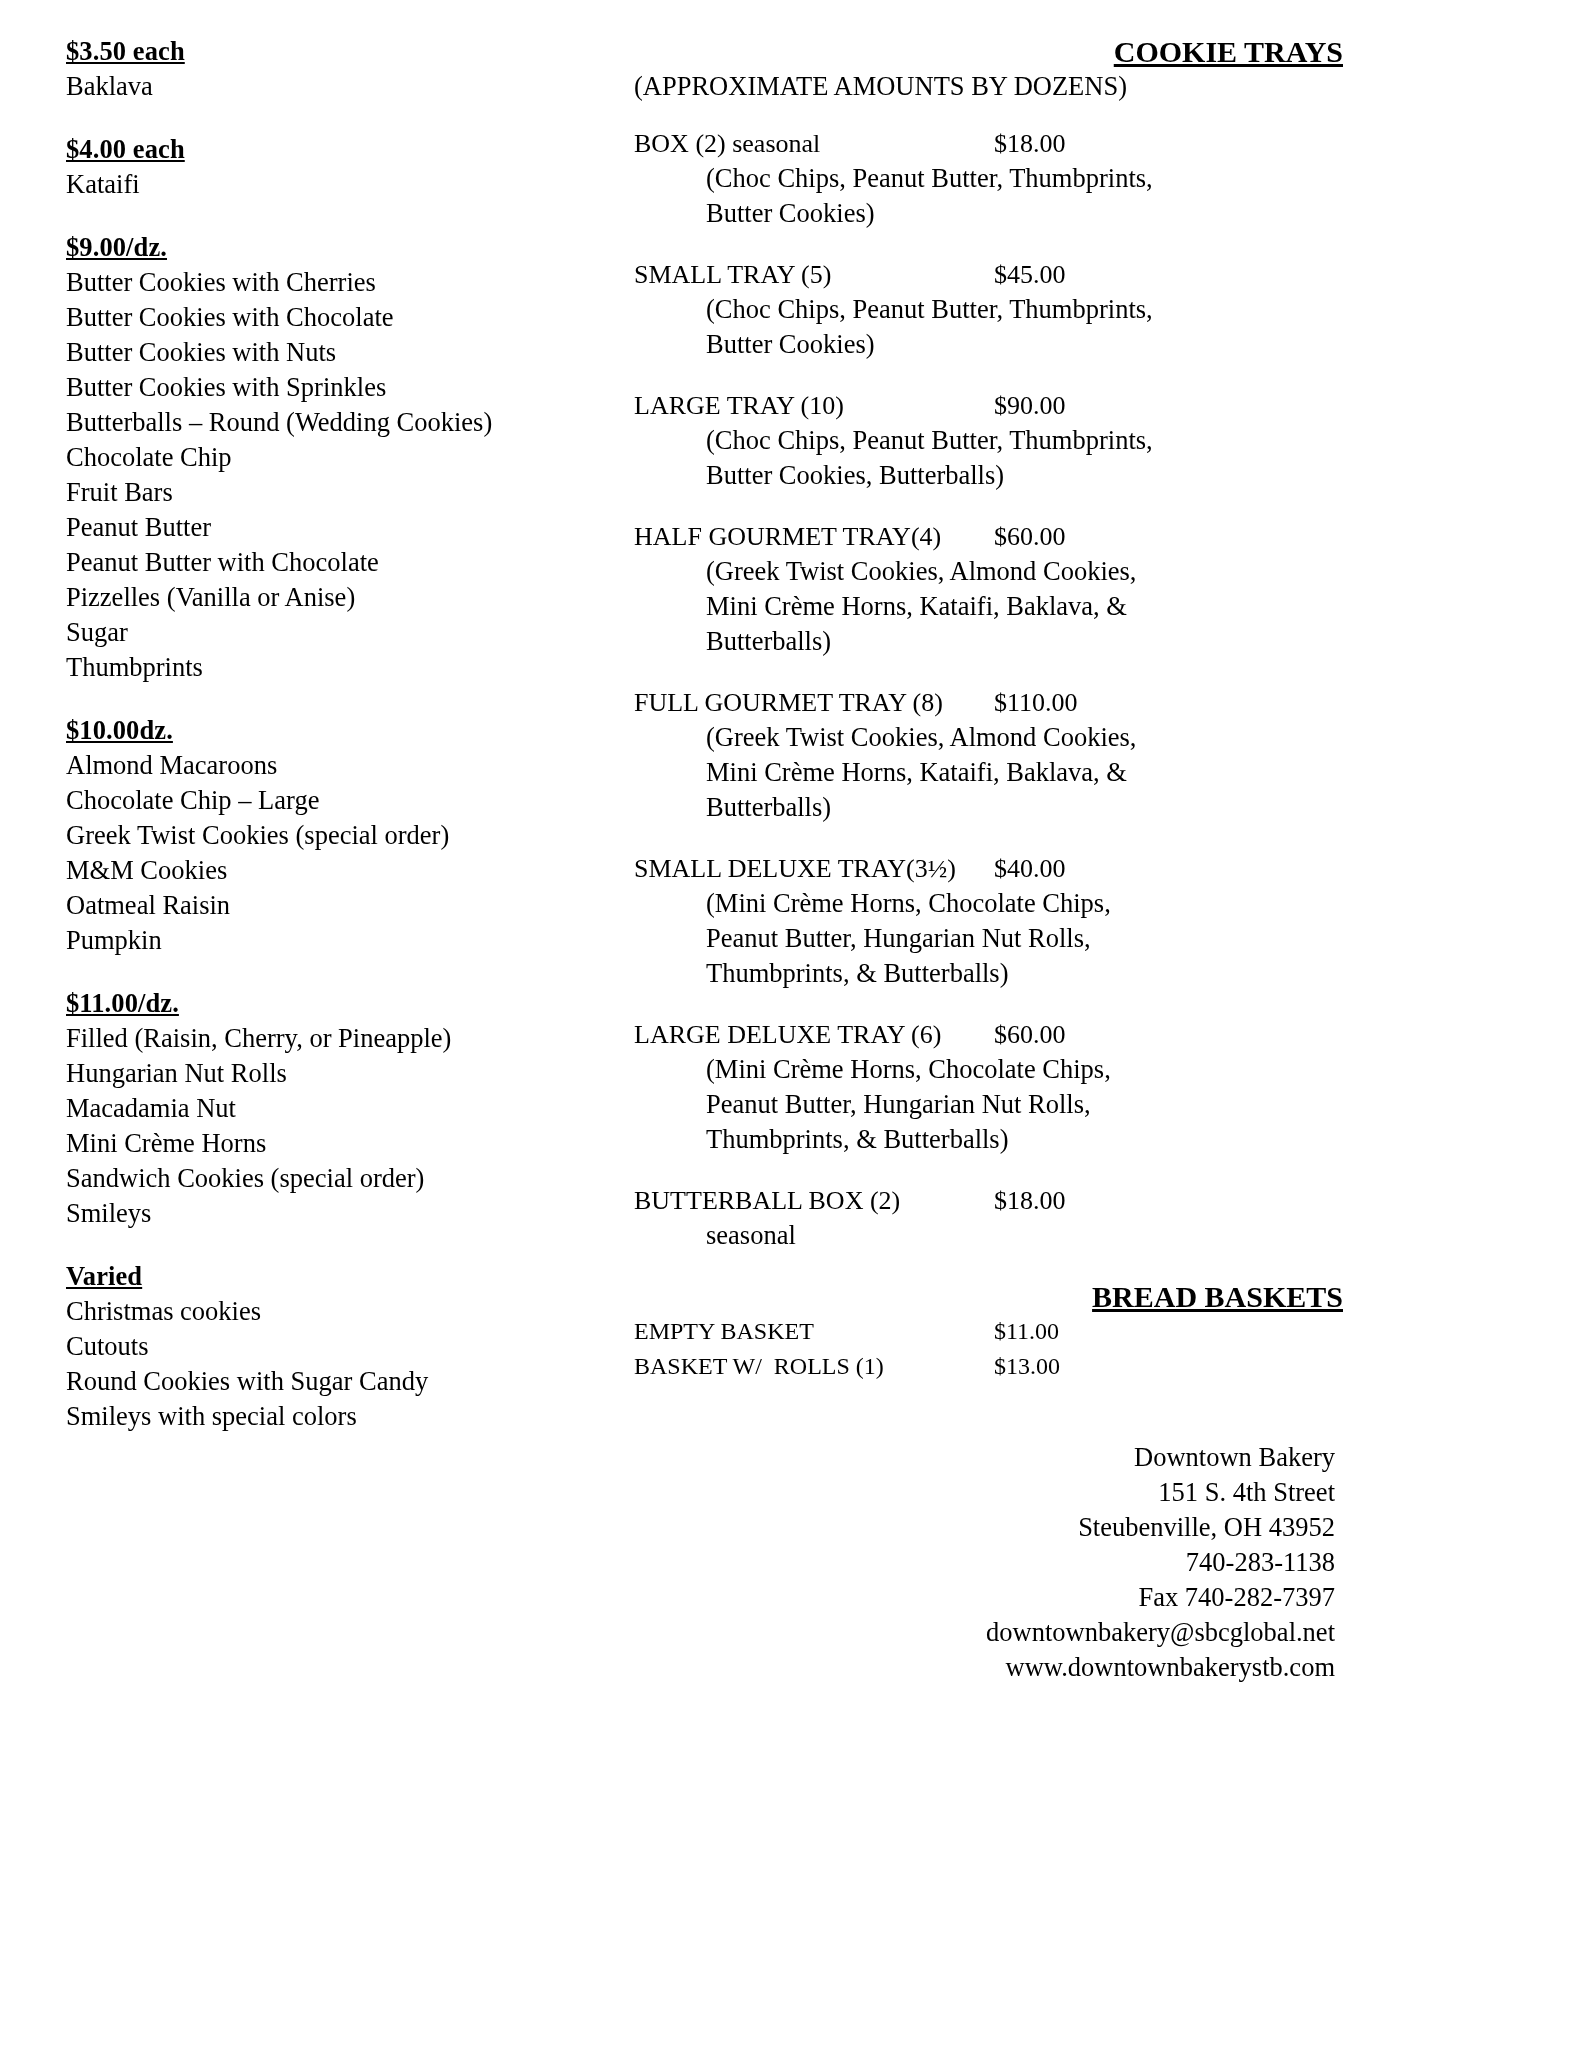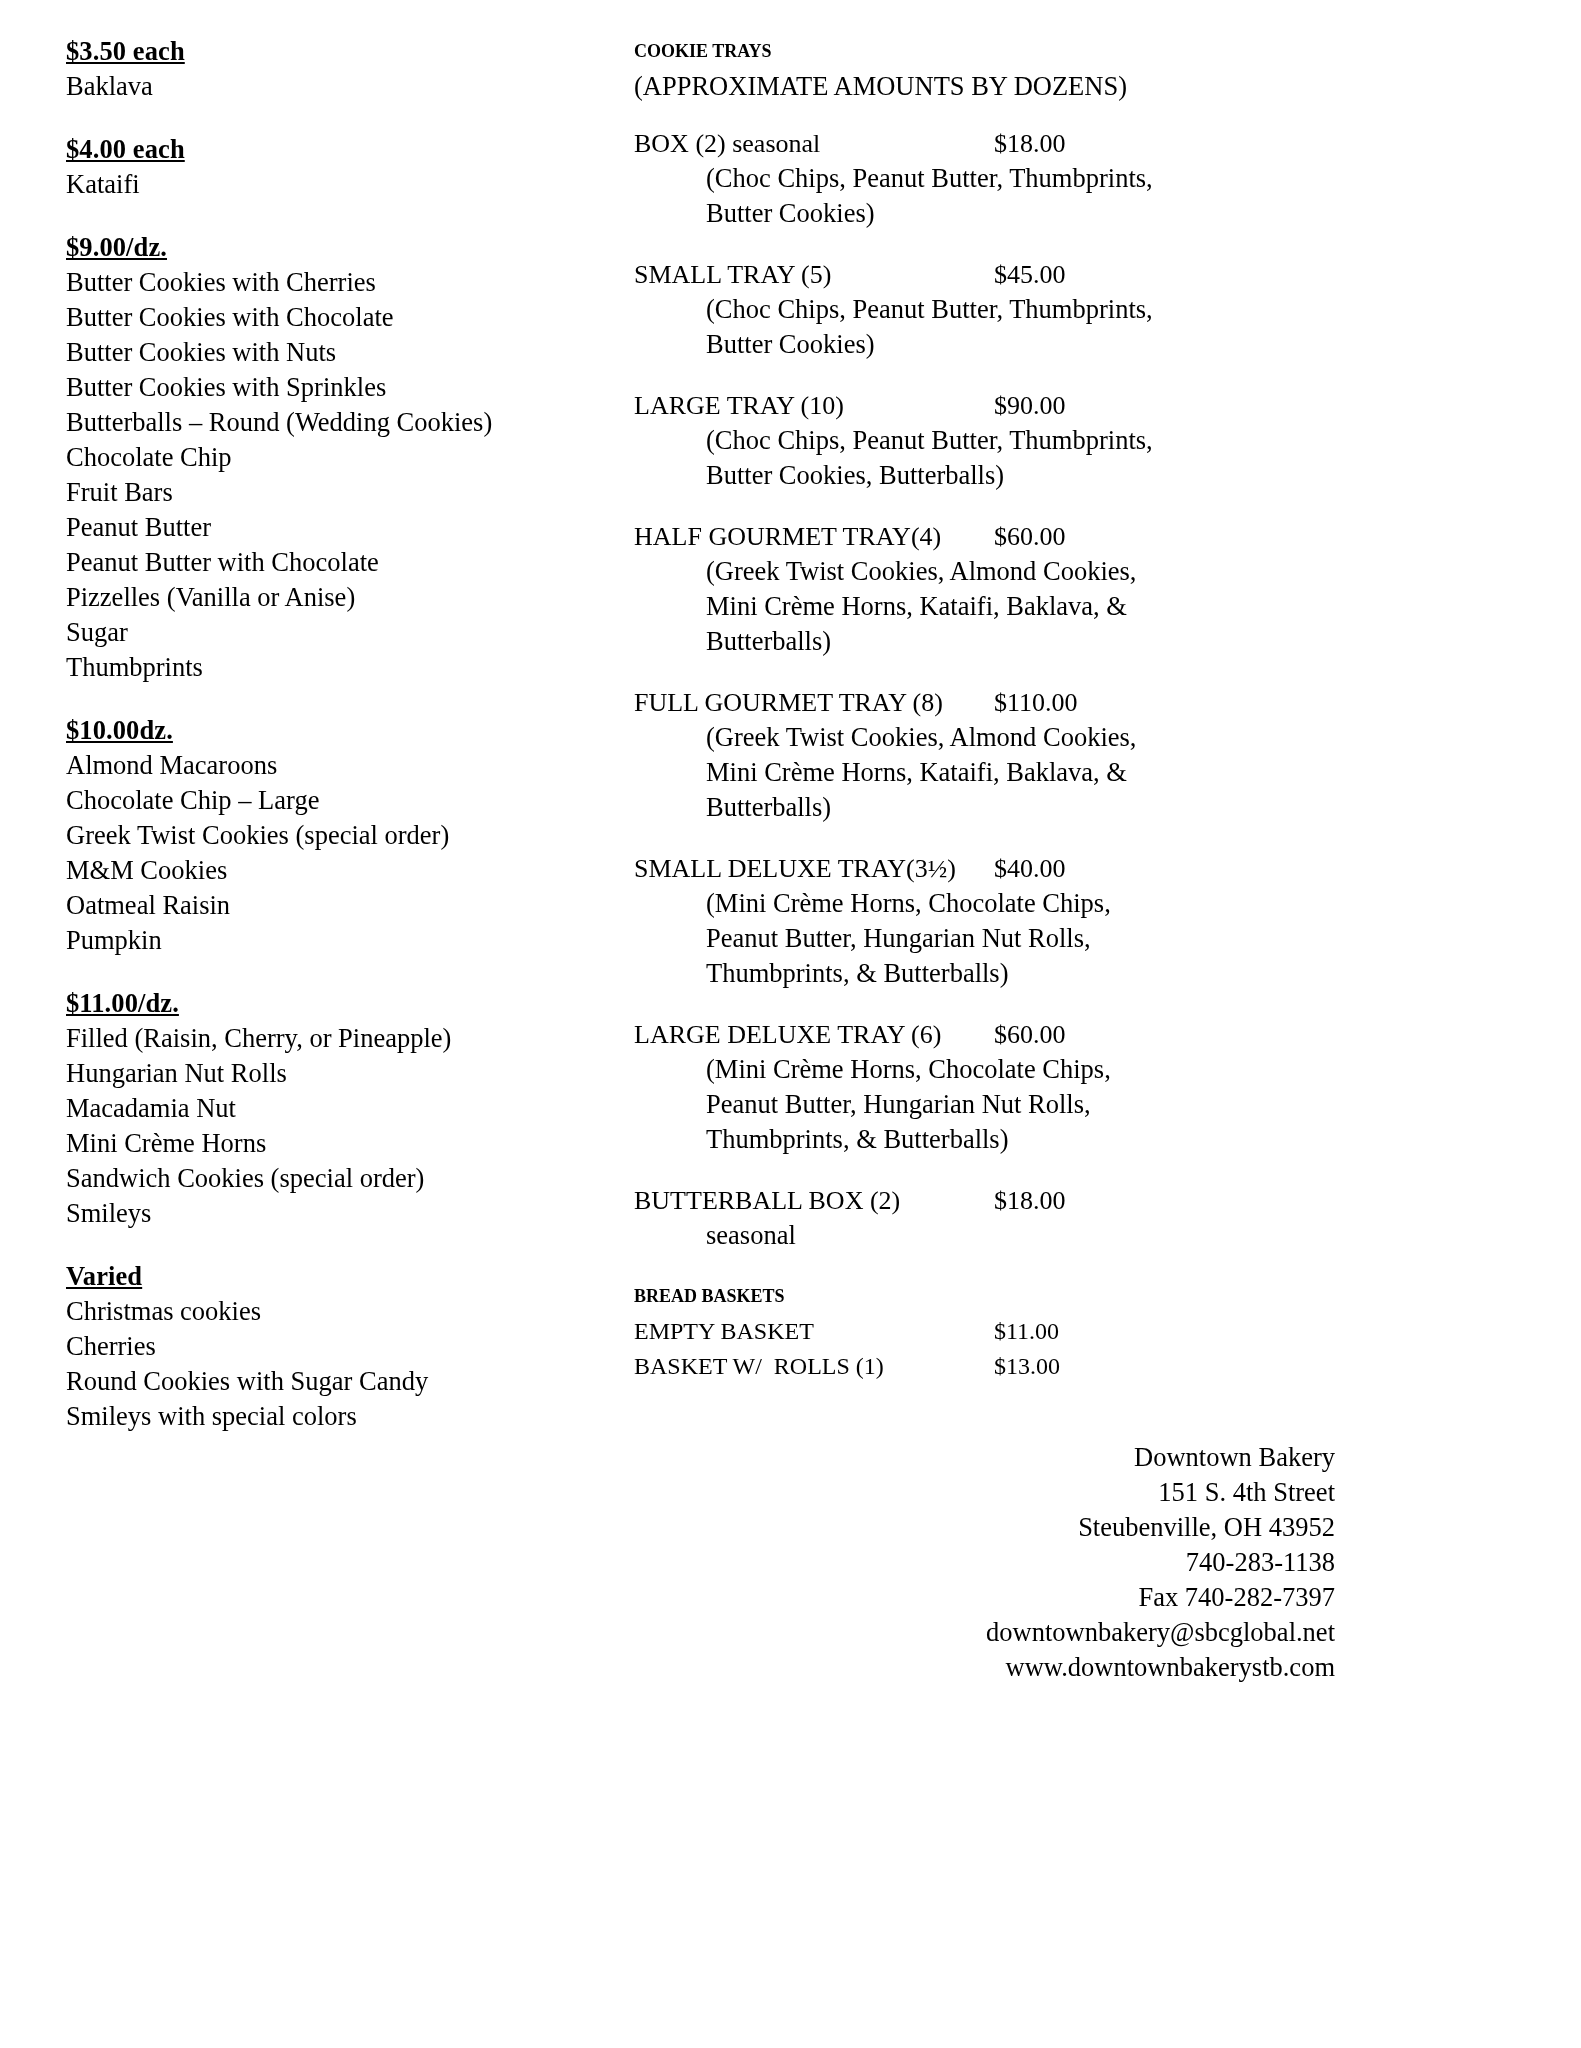--- a/index.html
+++ b/index.html
@@ -50,24 +50,26 @@
     font-size: 26.5px;
     line-height: 35px;
     white-space: pre;
   }
   .group { margin-bottom: 28px; }
   .group:last-child { margin-bottom: 0; }
 
   
   .tray-head {
     font-weight: bold;
-    font-size: 18px;
-    line-height: 35px;
+    font-size: 30px;
+    line-height: 35px;
+    text-decoration: underline;
     text-underline-offset: 2px;
     white-space: pre;
+    text-align: right;
   }
   .tray-sub {
     font-size: 26.5px;
     line-height: 35px;
     white-space: pre;
   }
   .tray {
     margin-bottom: 26px;
   }
   .tray-row {
@@ -162,21 +164,21 @@
             <div class="item">Filled (Raisin, Cherry, or Pineapple)</div>
             <div class="item">Hungarian Nut Rolls</div>
             <div class="item">Macadamia Nut</div>
             <div class="item">Mini Crème Horns</div>
             <div class="item">Sandwich Cookies (special order)</div>
             <div class="item">Smileys</div>
           </div>
           <div class="group">
             <div class="heading">Varied</div>
             <div class="item">Christmas cookies</div>
-            <div class="item">Cherries</div>
+            <div class="item">Cutouts</div>
             <div class="item">Round Cookies with Sugar Candy</div>
             <div class="item">Smileys with special colors</div>
           </div>
         </div>
       <div class="spacer-tall"></div>
     </div>
 
     <div class="col-right">
       <div class="tray-head">COOKIE TRAYS</div>
       <div class="tray-sub">(APPROXIMATE AMOUNTS BY DOZENS)</div>

